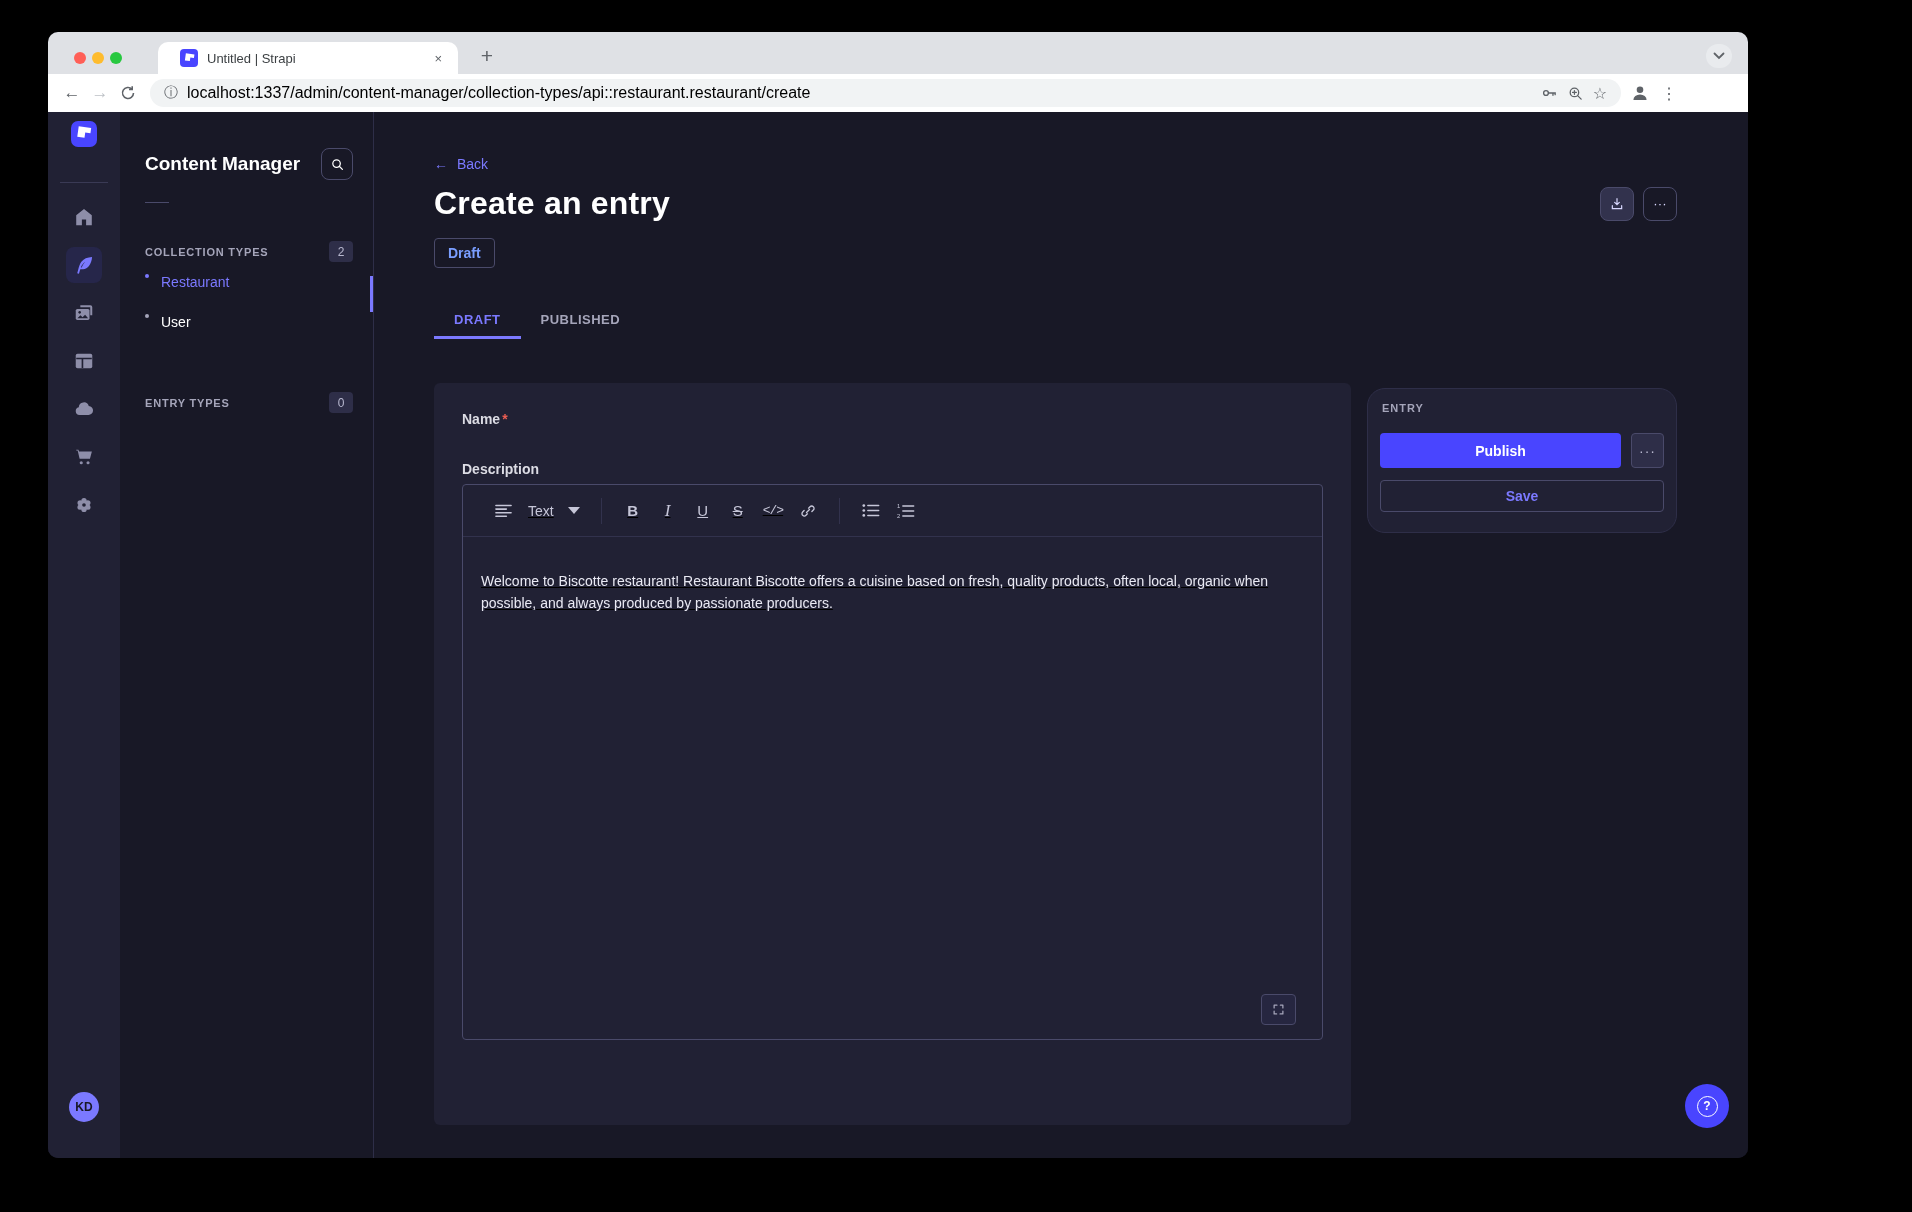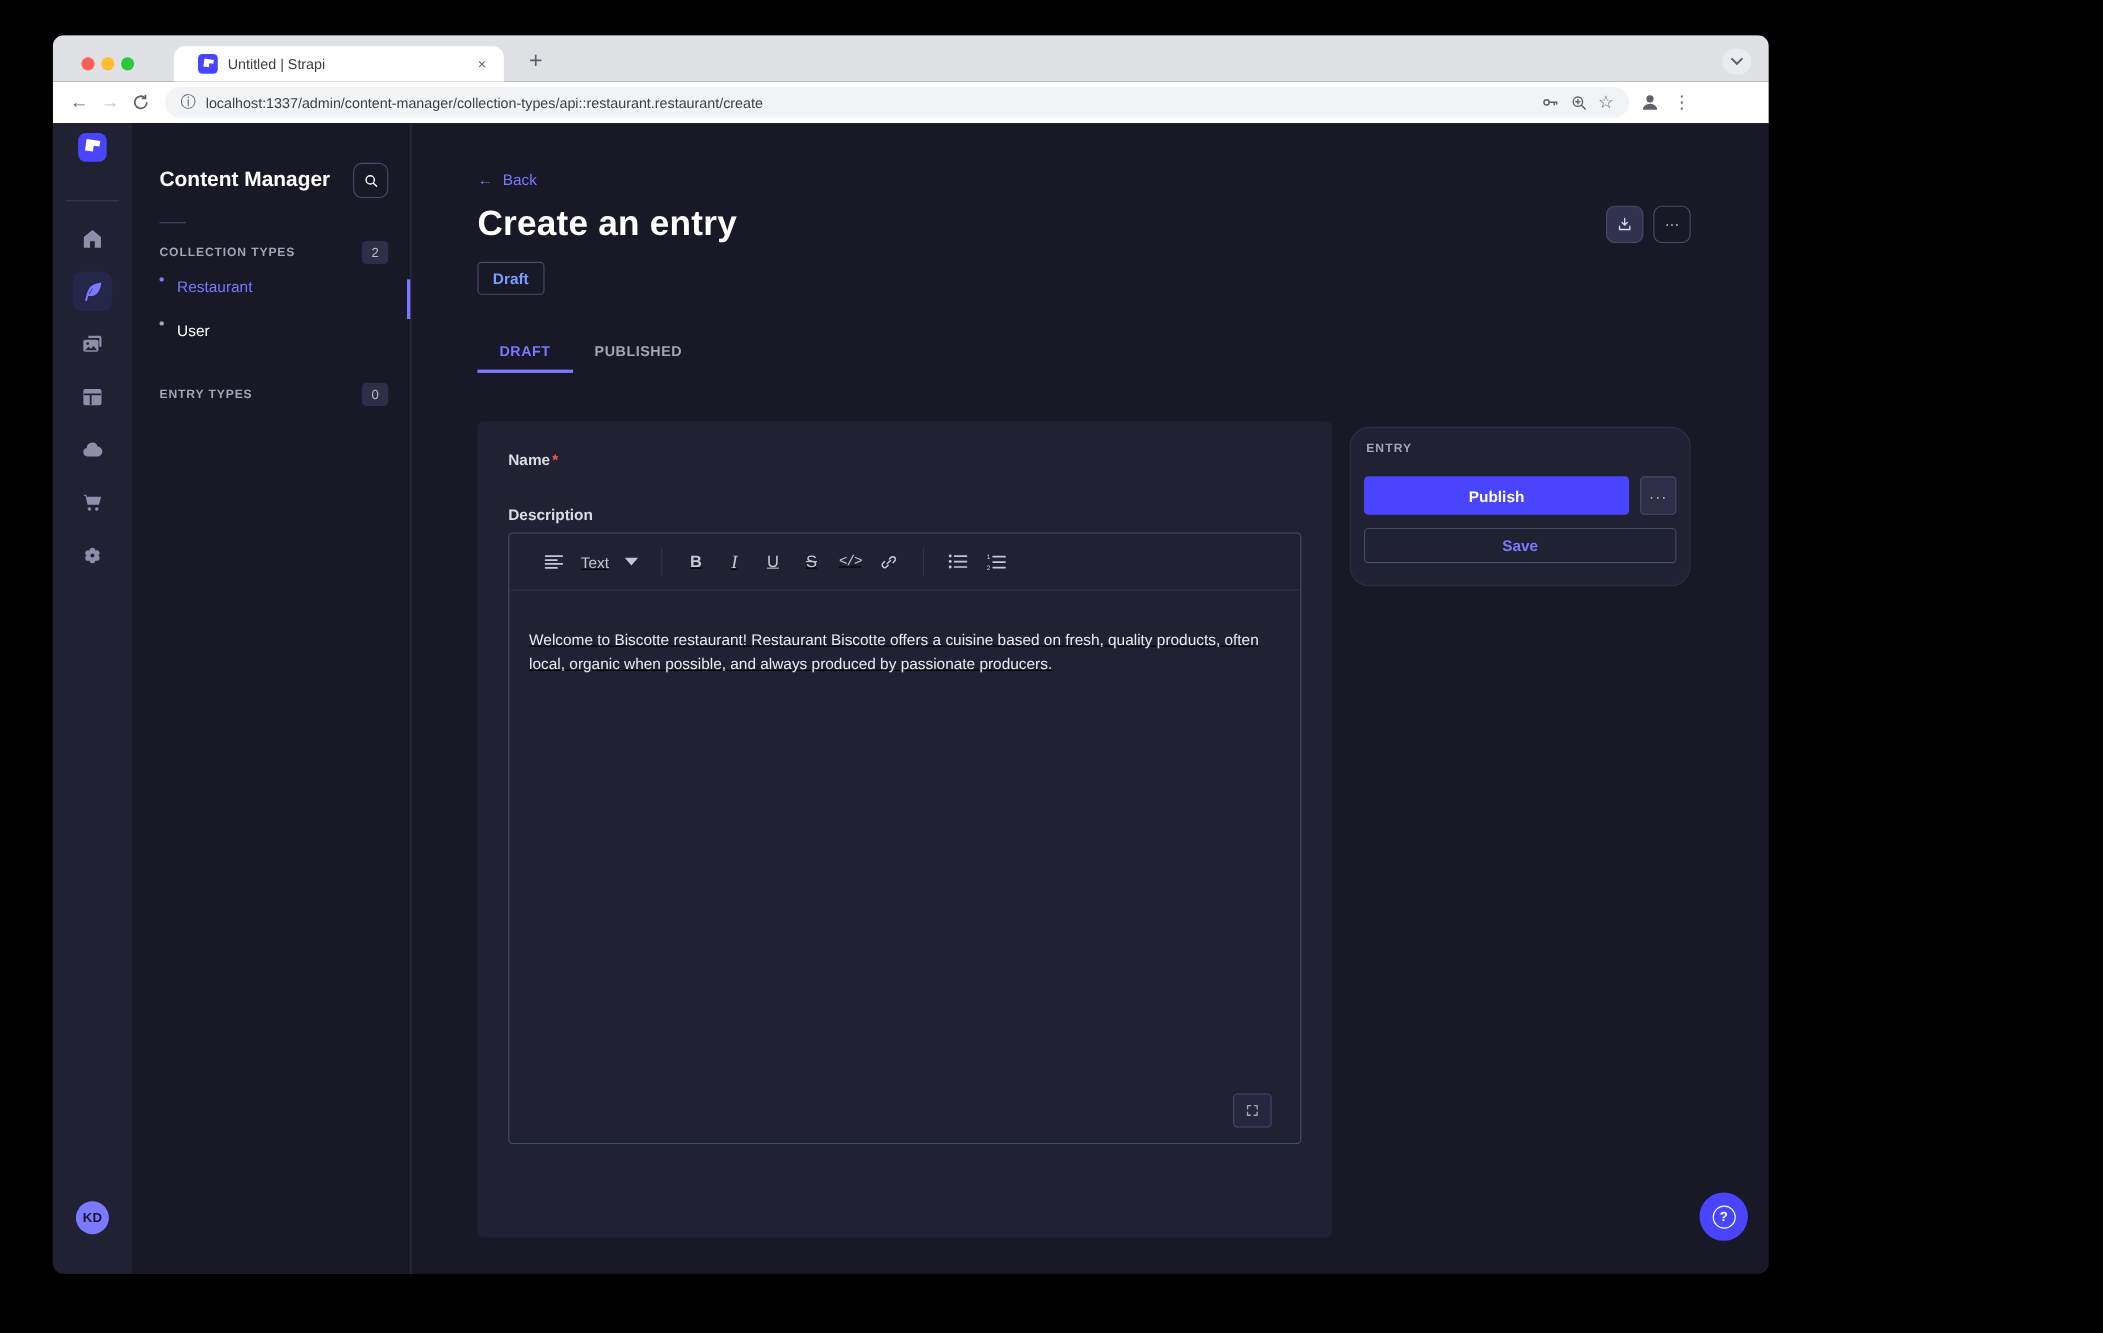--- a/index.html
+++ b/index.html
@@ -1,20 +1,20 @@
 <!DOCTYPE html>
 <html><head>
 <meta charset="utf-8">
 <style>
   * { margin:0; padding:0; box-sizing:border-box; }
   html,body { width:1912px; height:1212px; overflow:hidden; }
   body { background:#000; font-family:"Liberation Sans", sans-serif; position:relative; }
   input,button { font-family:inherit; }
 
-  .window { position:absolute; left:48px; top:32px; width:1560px; height:1126px;
+  .window { position:absolute; left:48px; top:32px; width:1700px; height:1126px;
     border-radius:10px; overflow:hidden; display:flex; flex-direction:column; background:#181826; }
 
   
   .tabstrip { height:42px; background:#dfe1e5; position:relative; flex:none; }
   .traffic { position:absolute; left:26px; top:51px; transform:translateY(-50%); display:flex; gap:6px; margin-top:-32px; }
   .traffic { top:26px; margin-top:0; }
   .light { width:12px; height:12px; border-radius:50%; }
   .light.red{background:#ff5f57}.light.yellow{background:#febc2e}.light.green{background:#28c840}
   .tab { position:absolute; left:110px; top:10px; width:300px; height:32px; background:#fff;
     border-radius:10px 10px 0 0; display:flex; align-items:center; padding:0 12px 0 22px; }
@@ -25,21 +25,21 @@
     font-size:21px; font-weight:300; color:#5f6368; }
   .tab-chevron { position:absolute; right:16px; top:12px; width:26px; height:24px; display:flex; align-items:center; justify-content:center; border-radius:13px; background:#e9ebee; }
 
   .toolbar { height:38px; background:#fff; display:flex; align-items:center; padding:0 10px; flex:none; }
   .navbtn { width:28px; height:28px; border-radius:50%; display:flex; align-items:center; justify-content:center;
     font-size:17px; color:#5f6368; flex:none; }
   .navbtn.dim { color:#bdc1c6; }
   .urlbar { flex:1; height:28px; margin:0 8px; background:#f1f3f4; border-radius:14px;
     display:flex; align-items:center; padding:0 14px; gap:9px; min-width:0; }
   .info-glyph { font-size:14px; color:#5f6368; flex:none; }
-  .url-text { flex:1; font-size:13px; color:#404040; white-space:nowrap; overflow:hidden; }
+  .url-text { flex:1; font-size:16px; color:#000000; white-space:nowrap; overflow:hidden; }
   .urlicon { flex:none; display:flex; align-items:center; color:#5f6368; }
   .star { font-size:16px; color:#5f6368; }
   .chrome-right { display:flex; align-items:center; gap:10px; margin-right:60px; }
   .menu-dots { font-size:16px; color:#5f6368; letter-spacing:1px; }
 
   
   .app { flex:1; display:flex; min-height:0; background:#181826; }
 
   .mainnav { width:72px; background:#212134; display:flex; flex-direction:column; align-items:center; padding-top:9px; flex:none; }
   .logo { width:26px; height:26px; border-radius:7px; background:#4945ff; display:flex; align-items:center; justify-content:center; }
@@ -50,21 +50,21 @@
   .navspacer { flex:1; }
   .nav-avatar { width:30px; height:30px; border-radius:50%; background:#7b79ff; color:#181826;
     display:flex; align-items:center; justify-content:center; font-size:12px; font-weight:700; margin-bottom:36px; }
 
   .subnav { width:254px; background:#181826; border-right:1px solid #2e2e48; padding-top:36px; flex:none; }
   .subnav-head { display:flex; align-items:center; justify-content:space-between; padding:0 20px 0 25px; }
   .subnav-title { font-size:19px; font-weight:700; color:#fff; }
   .search-btn { width:32px; height:32px; border:1px solid #4a4a6a; border-radius:8px; background:transparent;
     display:flex; align-items:center; justify-content:center; color:#fff; }
   .subnav-div { width:24px; height:1px; background:#4a4a6a; margin:22px 0 0 25px; }
-  .section { margin-top:16px; }
+  .section { margin-top:38px; }
   .sec-head { display:flex; align-items:center; justify-content:space-between; padding:0 20px 0 25px; }
   .sec-label { font-size:11px; font-weight:700; letter-spacing:.8px; color:#a5a5ba; }
   .count-badge { min-width:24px; height:21px; padding:0 6px; background:#2e2e48; border-radius:4px;
     display:flex; align-items:center; justify-content:center; font-size:12px; color:#b8b8cf; }
   .items { margin-top:12px; }
   .item { position:relative; height:40px; display:flex; gap:12px; padding-left:25px;
     font-size:14px; color:#fff; cursor:default; }
   .dot { width:4px; height:4px; border-radius:50%; background:#a5a5ba; flex:none; }
   .item.active { color:#7b79ff; }
   .item.active .dot { background:#7b79ff; }

